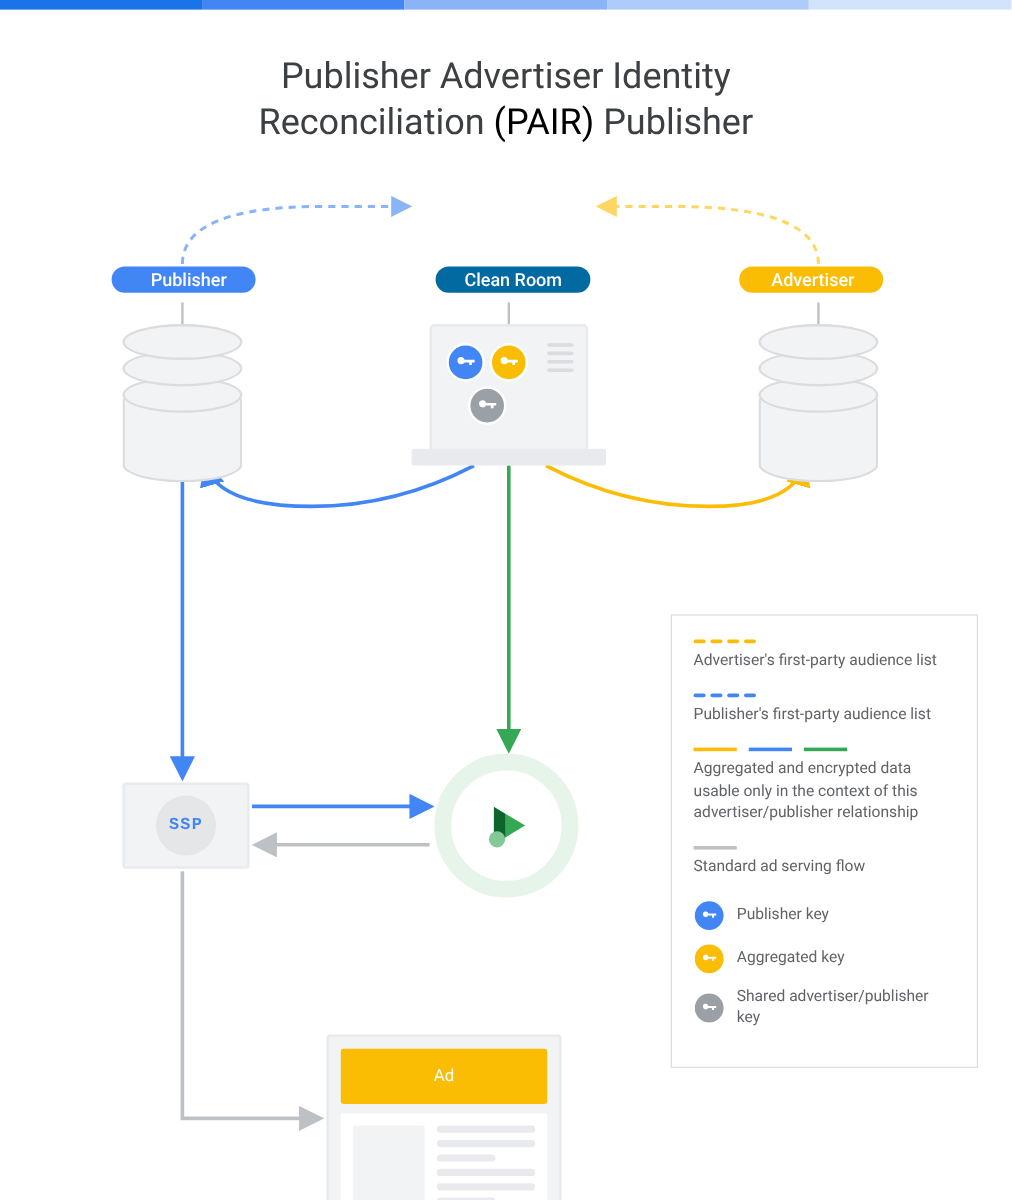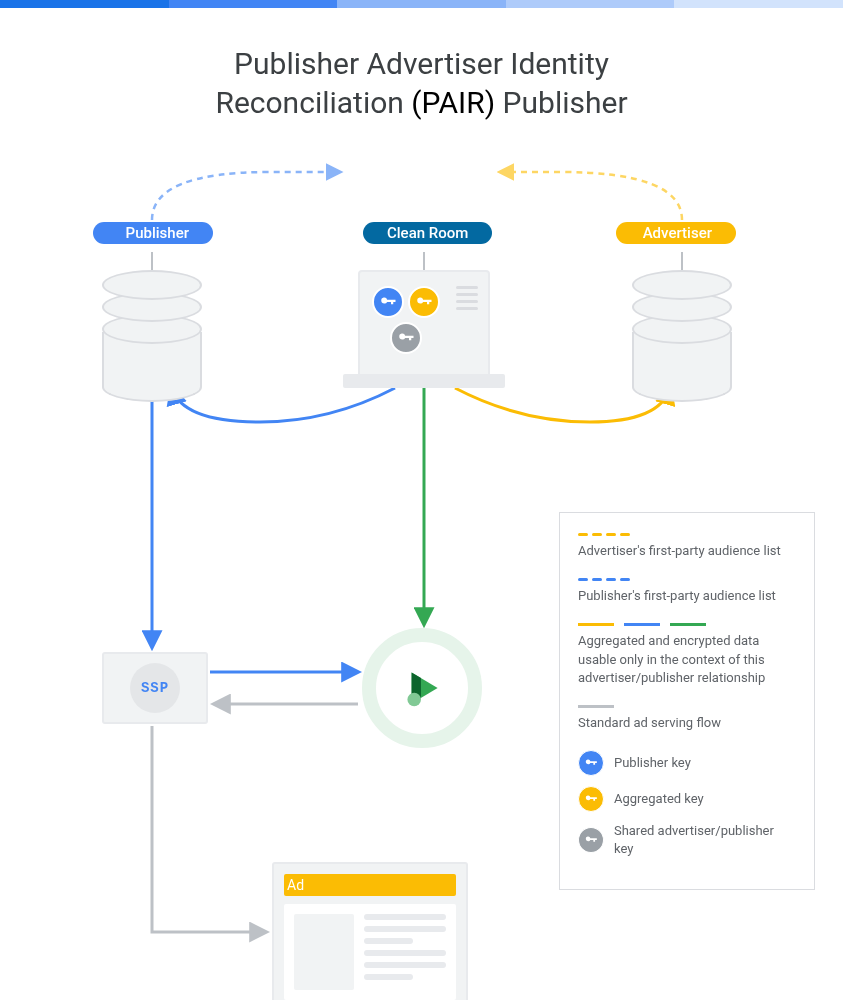--- a/index.html
+++ b/index.html
@@ -196,22 +196,23 @@
     width: 196px;
     height: 150px;
     background: #f1f3f4;
     border: 2px solid #e8eaed;
     border-radius: 3px;
     padding: 10px;
   }
   .ad-bar {
     background: #fbbc04;
     color: #fff;
+    text-align: center;
     font-size: 14px;
-    padding: 3px;
+    padding: 15px;
     border-radius: 2px;
     margin-bottom: 8px;
   }
   .ad-content {
     background: #fff;
     height: 96px;
     border-radius: 2px;
     display: flex;
     padding: 10px;
     gap: 10px;

